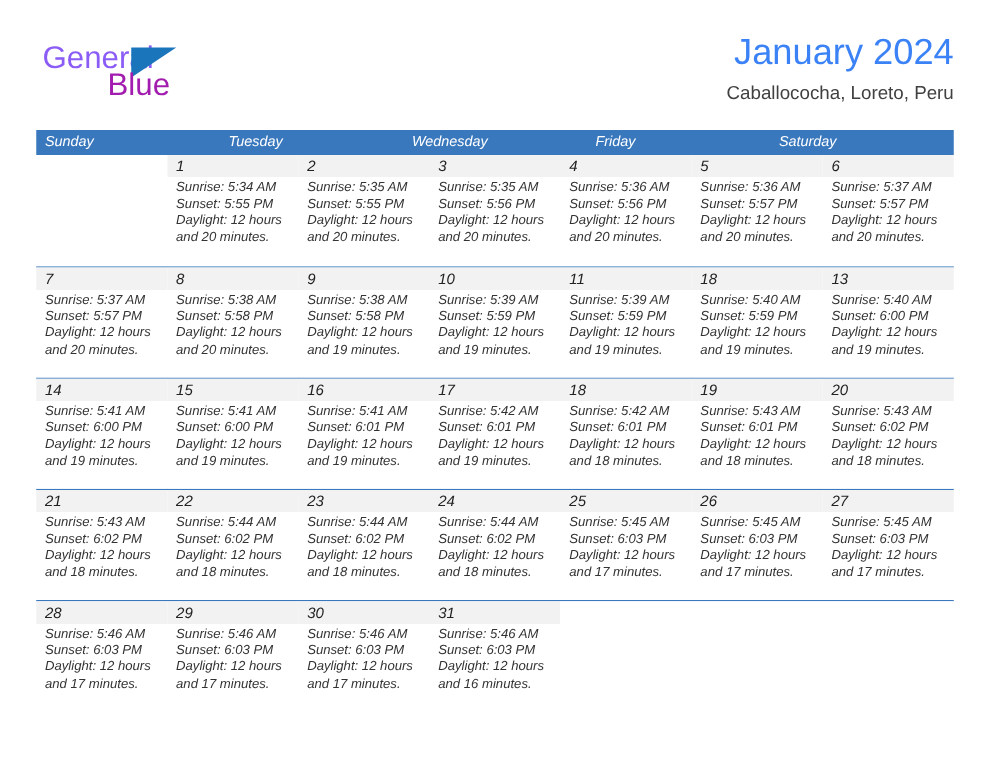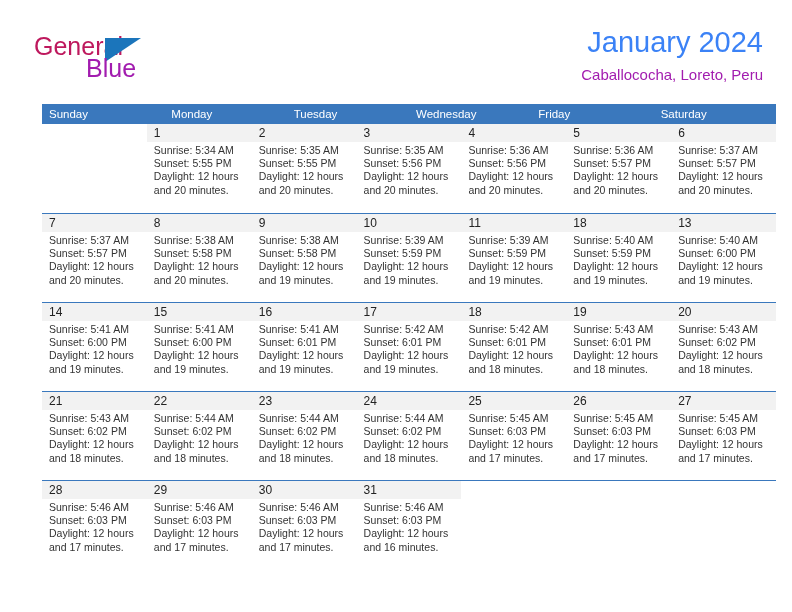--- a/index.html
+++ b/index.html
@@ -35,21 +35,21 @@
     top: 0;
     width: 210px;
     height: 62px;
   }
   .brand-general {
     position: absolute;
     left: 5px;
     top: 8px;
     font-size: 25px;
     letter-spacing: 0px;
-    color: #be185d;
+    color: #8b5cf6;
     font-family: "Liberation Sans", sans-serif;
     line-height: 1;
   }
   .brand-blue {
     position: absolute;
     left: 57px;
     top: 30px;
     font-size: 25px;
     color: #a21caf;
     font-family: "Liberation Sans", sans-serif;
@@ -73,31 +73,32 @@
   }
   .cal-title {
     font-size: 29px;
     color: #3b82f6;
     line-height: 1.15;
     white-space: nowrap;
   }
   .cal-subtitle {
     margin-top: 7px;
     font-size: 15px;
-    color: #a21caf;
+    color: #404040;
     line-height: 1.15;
     white-space: nowrap;
   }
 
   
   .calendar {
     position: absolute;
-    left: 42px;
+    left: 29px;
     top: 104px;
     width: 734px;
+    font-style: italic;
   }
   .dow-row {
     display: flex;
     background: #3a78bd;
     height: 20px;
   }
   .dow {
     flex: 1 1 0;
     color: #ffffff;
     font-size: 11.5px;
@@ -155,21 +156,20 @@
     <div class="titles">
       <div class="cal-title">January 2024</div>
       <div class="cal-subtitle">Caballococha, Loreto, Peru</div>
     </div>
 
   </div>
 
   <div class="calendar">
     <div class="dow-row">
         <div class="dow">Sunday</div>
-        <div class="dow">Monday</div>
         <div class="dow">Tuesday</div>
         <div class="dow">Wednesday</div>
         <div class="dow">Friday</div>
         <div class="dow">Saturday</div>
       </div>
     <div class="weeks-container">
         <div class="week">
           <div class="cell" style="background: rgb(255, 255, 255);"></div>
           <div class="cell">
             <div class="daynum">1</div>

